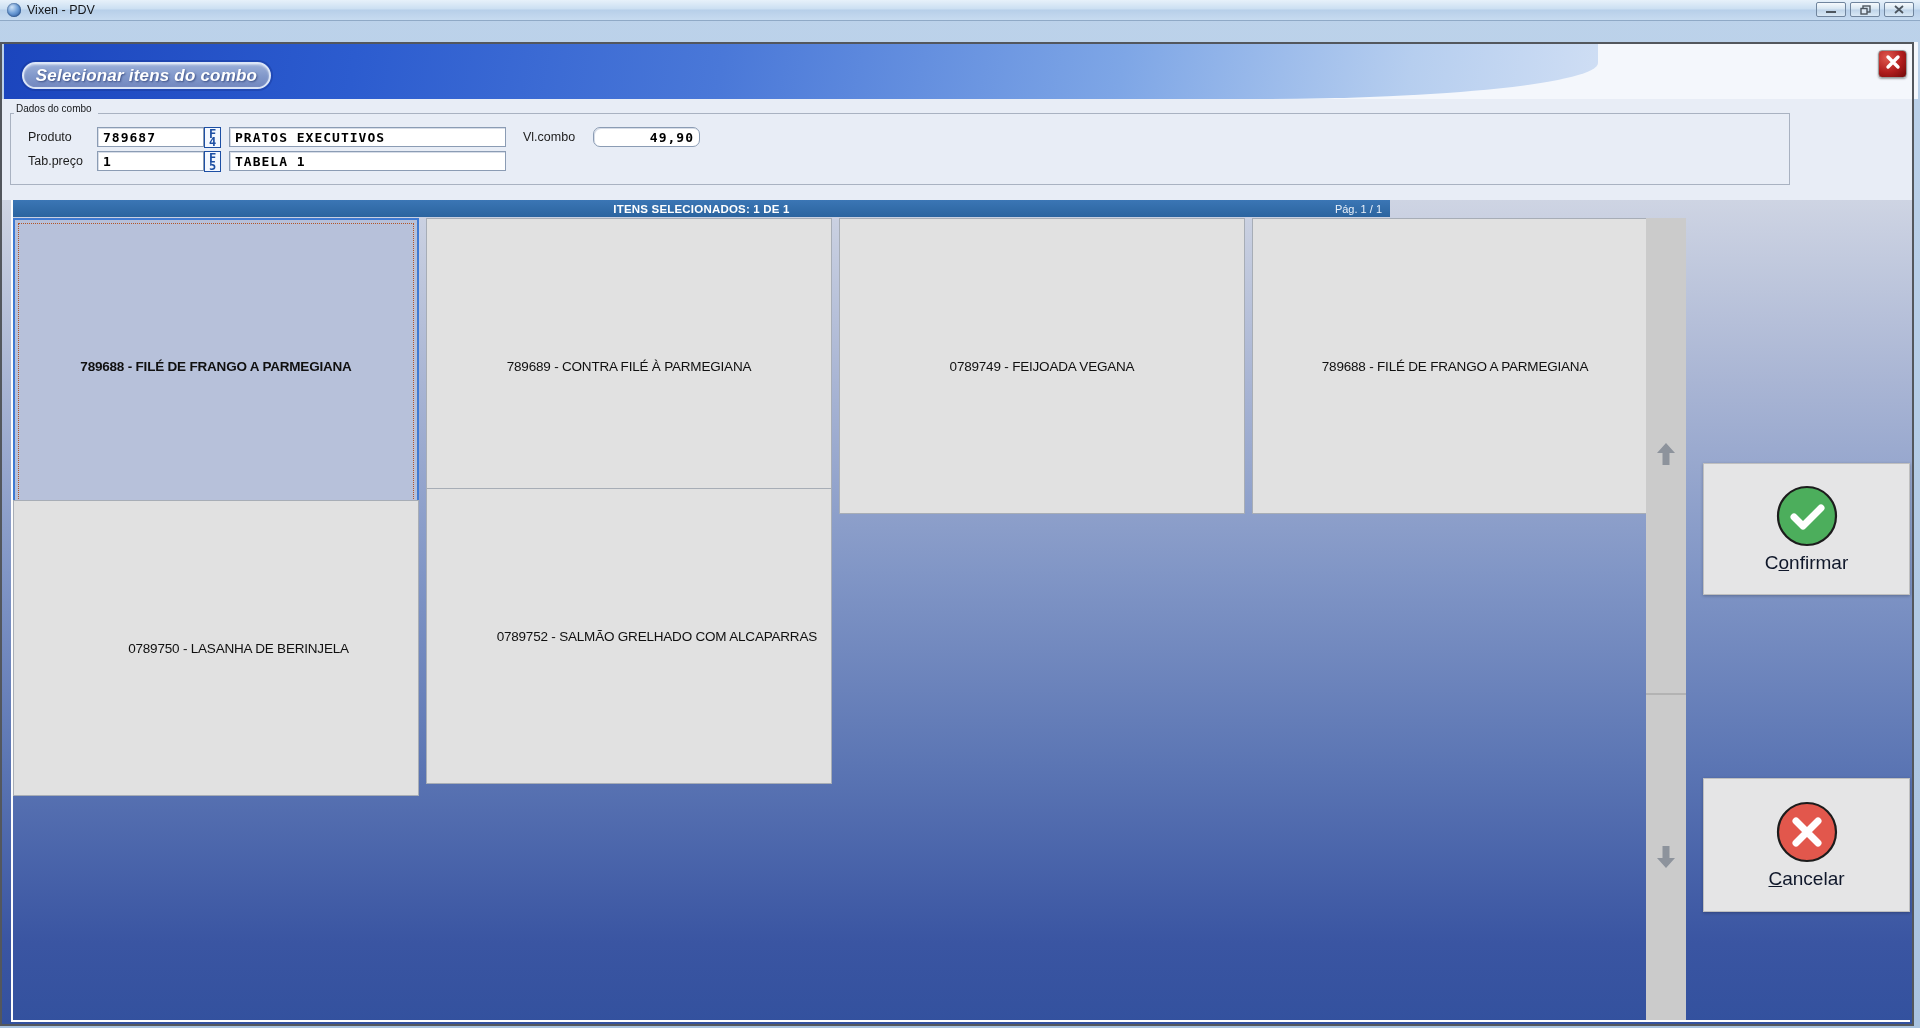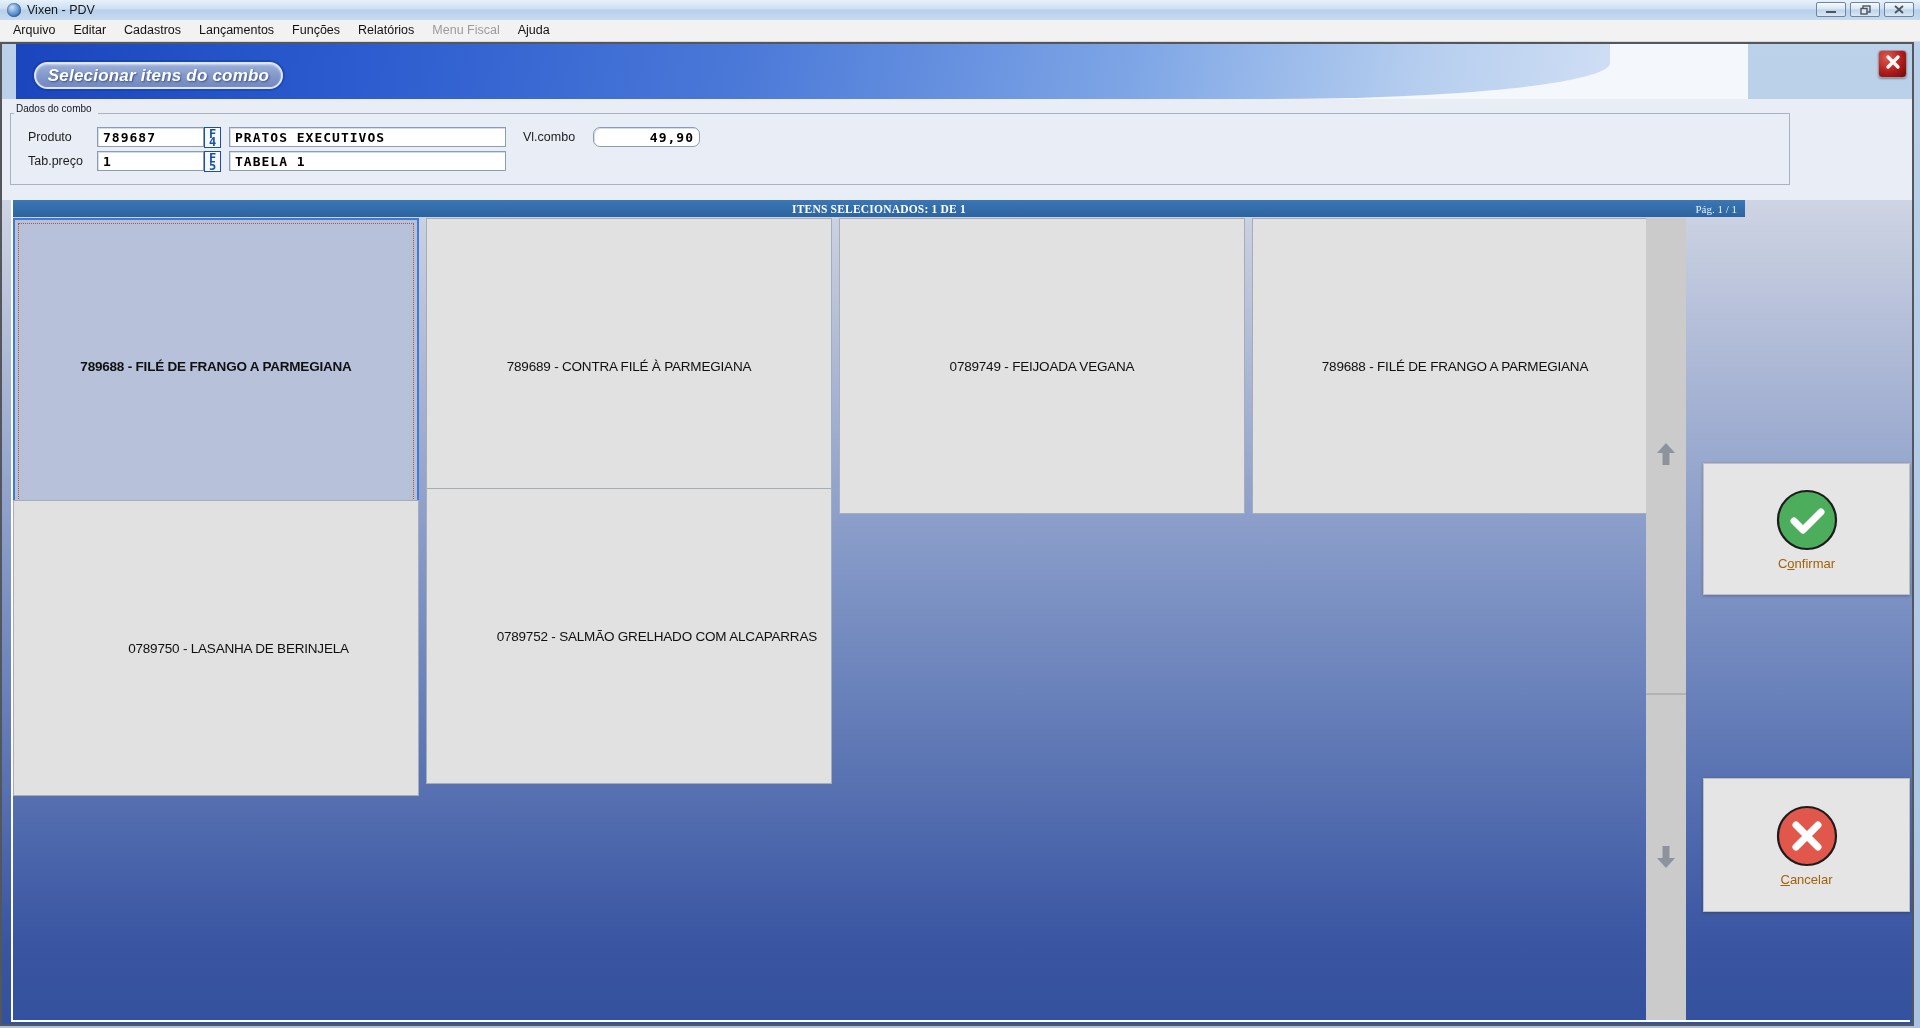--- a/index.html
+++ b/index.html
@@ -21,21 +21,21 @@
   .win-btn{width:30px;height:15px;border:1px solid #70859e;border-radius:2px;
     background:linear-gradient(180deg,#f6fafd 0%,#d6e5f2 48%,#bed3e8 52%,#d9e8f5 100%);
     display:flex;align-items:center;justify-content:center;box-sizing:border-box;}
   .win-btn svg{display:block;}
   
   .menubar{position:absolute;left:0;top:20px;width:1920px;height:22px;background:#f2f2f2;
     border-bottom:1px solid #d8d8d8;display:flex;align-items:center;padding-left:4px;box-sizing:border-box;}
   .menu-item{font-size:12.5px;color:#111;padding:0 9px;line-height:21px;cursor:default;}
   .menu-item.disabled{color:#9b9b9b;}
   
-  .header-row{position:absolute;left:16px;top:42px;width:1708px;height:57px;background:#f4f7fc;padding-left:24px;}
+  .header-row{position:absolute;left:4px;top:42px;width:1914px;height:57px;background:#f4f7fc;}
   .header-blue{position:absolute;left:0;top:0;width:1594px;height:57px;
     background:linear-gradient(100deg,#1b45bd 0%,#2c5ccf 22%,#4a78d8 45%,#7ea6e6 70%,#b6ceef 88%,#cfdef4 100%);
     border-bottom-right-radius:340px 36px;}
   .pill{position:absolute;left:18px;top:20px;width:249px;height:27px;border-radius:15px;
     background:linear-gradient(180deg,#9bafd8 0%,#8097ca 55%,#7388bf 100%);
     border:2px solid #dbe5f6;box-shadow:0 0 0 2px rgba(20,50,140,.35), inset 0 1px 2px rgba(255,255,255,.5);
     box-sizing:border-box;display:flex;align-items:center;justify-content:center;}
   .pill span{font-size:17px;font-weight:bold;font-style:italic;color:#fff;
     text-shadow:1px 1px 2px rgba(10,25,80,.55);letter-spacing:.2px;}
   .dialog-close{position:absolute;left:1878px;top:50px;width:29px;height:28px;border-radius:4px;
@@ -56,23 +56,23 @@
   .f-input.num{justify-content:flex-end;}
   .fkey-btn{position:absolute;width:17px;height:21px;background:#f4f8ff;border:1px solid #1d4fa4;
     box-sizing:border-box;display:flex;align-items:flex-start;justify-content:center;padding-top:2px;}
   .fkey-btn span{display:block;width:8px;font-family:"DejaVu Sans Mono", monospace;font-weight:bold;
     font-size:12px;line-height:8px;color:#1d4fa4;word-break:break-all;text-align:center;}
   
   .main-zone{position:absolute;left:0;top:200px;width:1914px;height:826px;
     background:linear-gradient(180deg,#ced4e3 0%,#a9b5d4 22%,#8196c6 45%,#5c76b4 68%,#3a55a2 90%,#33519e 100%);}
   .white-frame{position:absolute;left:11px;top:200px;width:1899px;height:822px;
     border-left:2px solid #fdfdfd;border-bottom:2px solid #fdfdfd;box-sizing:border-box;pointer-events:none;}
-  .sel-bar{position:absolute;left:13px;top:200px;width:1732px;height:17px;
+  .sel-bar{position:absolute;left:13px;top:200px;width:1377px;height:17px;
     background:linear-gradient(180deg,#3b76b5 0%,#2b649f 100%);
-    display:flex;align-items:center;font-family:Liberation Serif, serif;}
+    display:flex;align-items:center;}
   .sel-bar .bar-title{position:absolute;left:0;right:0;text-align:center;
     font-size:11.5px;font-weight:bold;color:#fff;letter-spacing:.2px;}
   .sel-bar .bar-page{position:absolute;right:8px;font-size:11px;color:#eaf1fa;}
   
   .tile{position:absolute;width:406px;height:296px;background:#e1e1e1;
     border:1px solid #a7adb6;box-sizing:border-box;
     display:flex;align-items:center;justify-content:center;text-align:center;}
   .tile .tile-label{font-size:13.5px;color:#101010;letter-spacing:-.2px;padding:0 14px;}
   .tile.selected{background:#b7c1da;border:2px solid #3e79d2;}
   .tile.selected .tile-label{font-weight:bold;}
@@ -82,21 +82,21 @@
   .scroll-strip{position:absolute;left:1646px;top:218px;width:40px;height:802px;background:#cbcbcb;}
   .scroll-half{position:absolute;left:0;width:40px;display:flex;align-items:center;justify-content:center;}
   .scroll-up{top:0;height:477px;border-bottom:2px solid #b3b3b3;box-sizing:border-box;}
   .scroll-down{top:479px;height:323px;}
   
   .action-btn{position:absolute;left:1703px;width:207px;background:#e5e5e6;border:1px solid #bfbfbf;
     box-sizing:border-box;display:flex;flex-direction:column;align-items:center;justify-content:center;
     box-shadow:0 1px 3px rgba(0,0,0,.25);}
   .btn-confirm{top:463px;height:132px;}
   .btn-cancel{top:778px;height:134px;}
-  .action-btn .btn-text{font-size:13px;color:#a16207;}
+  .action-btn .btn-text{font-size:19px;color:#0f172a;}
   .mn{text-decoration:underline;}
 </style>
 </head>
 <body>
 
 <div class="window">
 
   <div class="titlebar">
     <div class="app-icon"></div>
     <div class="title-text">Vixen - PDV</div>
@@ -119,30 +119,20 @@
       <div class="win-btn">
         <span>
             <svg width="10" height="9" viewBox="0 0 10 9">
               <path d="M1 1 L9 8 M9 1 L1 8" stroke="#4d565f" stroke-width="1.8"></path>
             </svg>
           </span>
       </div>
     </div>
   </div>
 
-  <div class="menubar">
-    <div class="menu-item">Arquivo</div>
-    <div class="menu-item">Editar</div>
-    <div class="menu-item">Cadastros</div>
-    <div class="menu-item">Lançamentos</div>
-    <div class="menu-item">Funções</div>
-    <div class="menu-item">Relatórios</div>
-    <div class="menu-item disabled">Menu Fiscal</div>
-    <div class="menu-item">Ajuda</div>
-  </div>
 
   <div class="header-row">
     <div class="header-blue"></div>
     <div class="pill">
       <span>Selecionar itens do combo</span>
     </div>
   </div>
 
   <div class="dialog-close">
     <span><svg width="16" height="16" viewBox="0 0 16 16">

